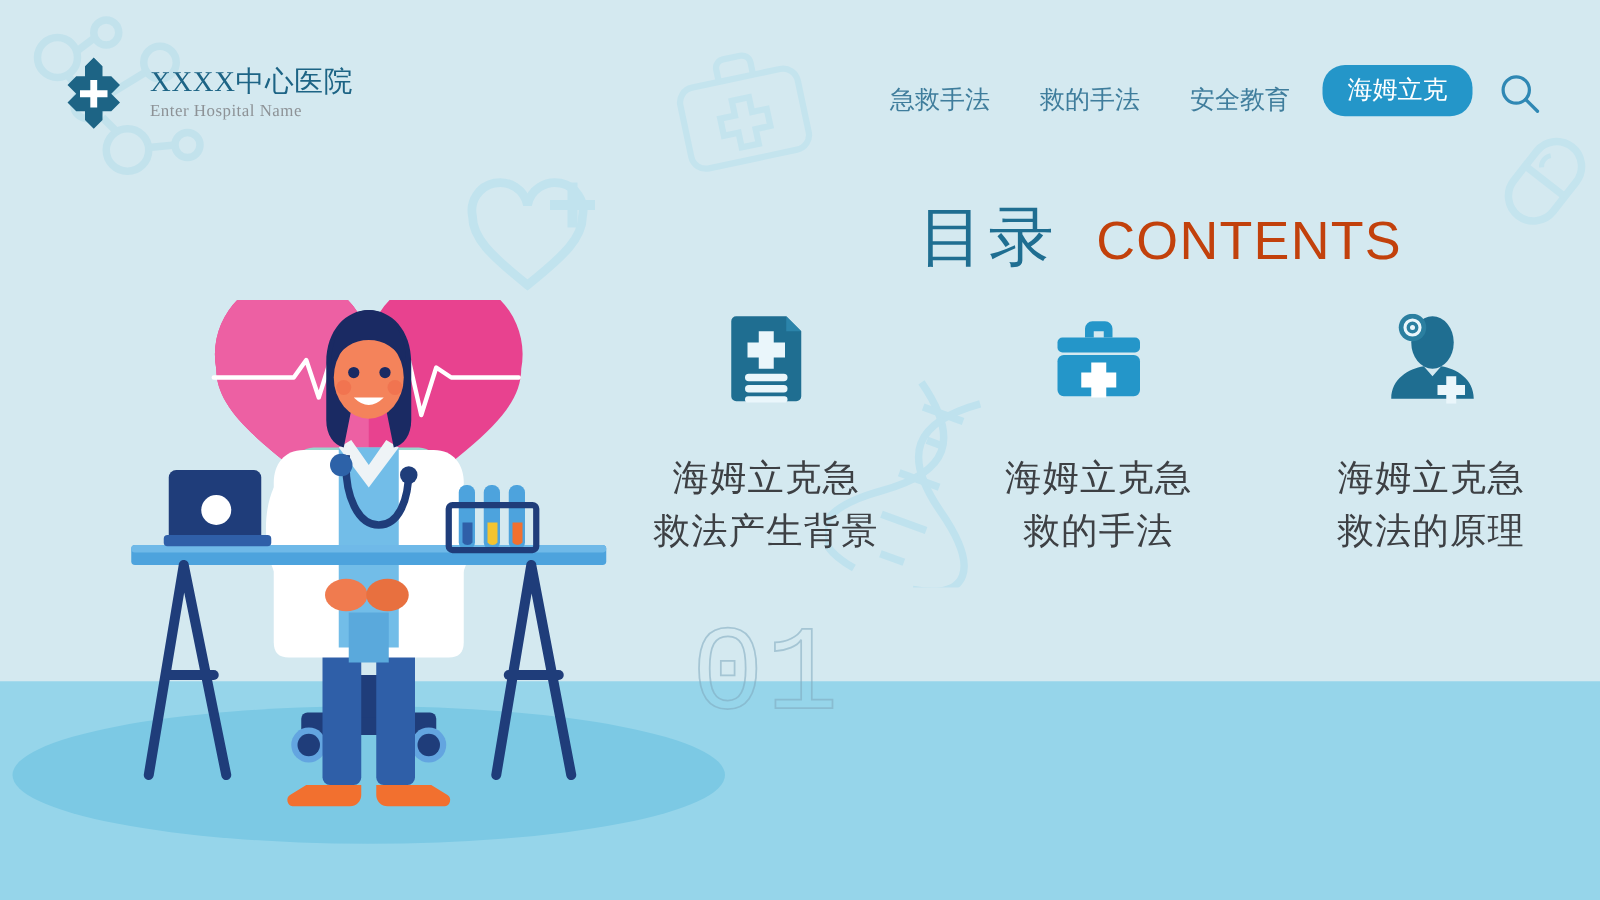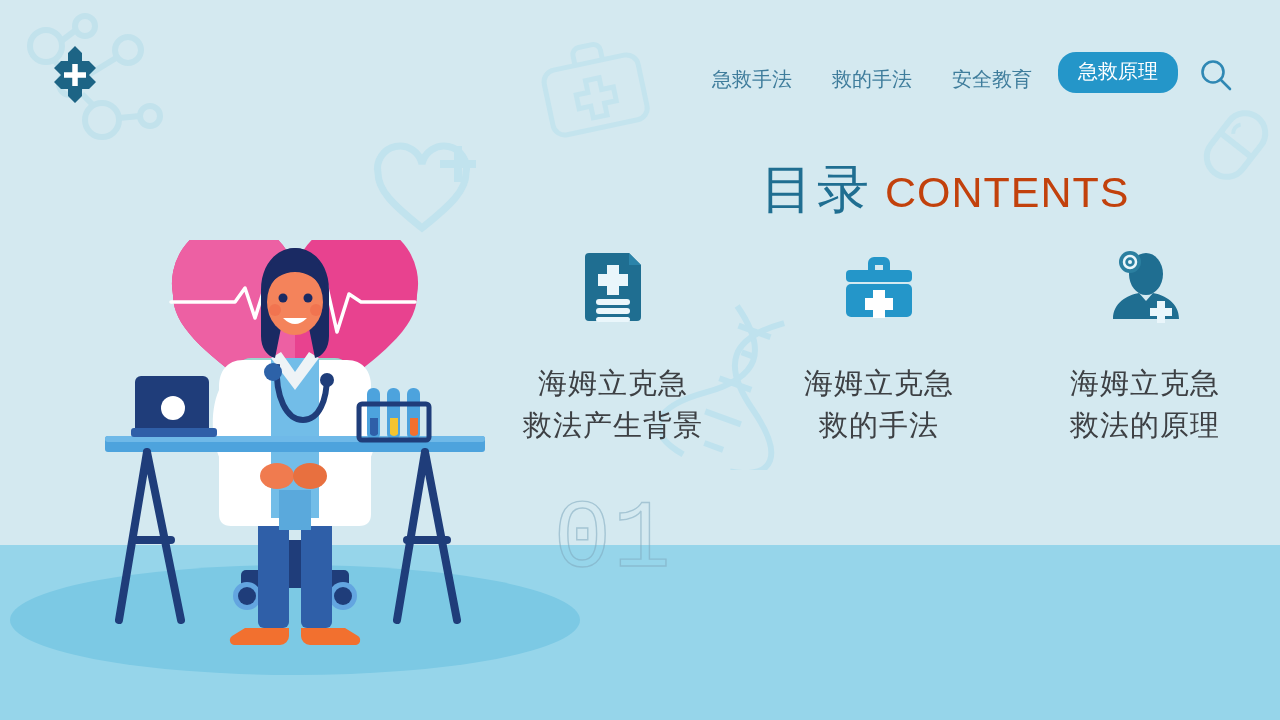--- a/index.html
+++ b/index.html
@@ -31,21 +31,21 @@
     font-family:"Liberation Serif", serif;
     font-size:20px; color:#3f7d9c; padding:0 20px; cursor:pointer; white-space:nowrap;
   }
   .nav-item.active {
     background:#2496c9; color:#ffffff; border-radius:18px;
     padding:6px 20px 8px 20px; margin-left:6px;
   }
   .search-btn { margin-left:20px; width:36px; height:36px; cursor:pointer; }
 
   
-  .heading { position:absolute; left:735px; top:155px; display:flex; align-items:baseline; gap:12px;margin-left:26px; }
+  .heading { position:absolute; left:735px; top:155px; display:flex; align-items:baseline; gap:30px; }
   .heading-cn { font-family:"Liberation Serif", serif; font-size:52px; color:#1f6e91; letter-spacing:4px; font-weight:400; }
   .heading-en { font-family:"Liberation Sans", sans-serif; font-size:43px; color:#c2410c; letter-spacing:1px; font-weight:400; }
 
   
   .items { position:absolute; left:480px; top:248px; width:800px; display:flex; }
   .item { width:266px; display:flex; flex-direction:column; align-items:center; cursor:pointer; position:relative; }
   .item-icon { height:78px; display:flex; align-items:center; justify-content:center; }
   .item-label {
     margin-top:36px; text-align:center; font-size:29px; line-height:1.45;
     color:#3d4044; font-family:"Liberation Sans", sans-serif; letter-spacing:1px;
@@ -120,27 +120,31 @@
   </svg>
 
   <div class="logo-area">
     <svg class="logo-mark" viewBox="0 0 62 62">
       <path d="M31 2
                L38 9 a7 7 0 0 1 0 0 L38 17 L45 17 a7 7 0 0 1 0 0 L52 24
                L45 31 L52 38 L45 45 L38 45 L38 52 L31 59 L24 52 L24 45 L17 45 L10 38
                L17 31 L10 24 L17 17 L24 17 L24 9 Z" fill="#1d6485"></path>
       <path d="M31 20 v22 M20 31 h22" stroke="#ffffff" stroke-width="5.5" fill="none"></path>
     </svg>
+    <div class="logo-text-wrap">
+      <div class="logo-title">XXXX中心医院</div>
+      <div class="logo-sub">Enter Hospital Name</div>
+    </div>
   </div>
 
   <div class="nav">
     <div class="nav-item">急救手法</div>
     <div class="nav-item">救的手法</div>
     <div class="nav-item">安全教育</div>
-    <div class="nav-item active">急救原理</div>
+    <div class="nav-item active">海姆立克</div>
     <svg class="search-btn" viewBox="0 0 36 36">
       <circle cx="15" cy="15" r="10.5" fill="none" stroke="#2f88b4" stroke-width="2.6"></circle>
       <line x1="22.5" y1="22.5" x2="32" y2="32" stroke="#2f88b4" stroke-width="2.6" stroke-linecap="round"></line>
     </svg>
   </div>
 
   <div class="heading">
     <div class="heading-cn">目录</div>
     <div class="heading-en">CONTENTS</div>
   </div>

